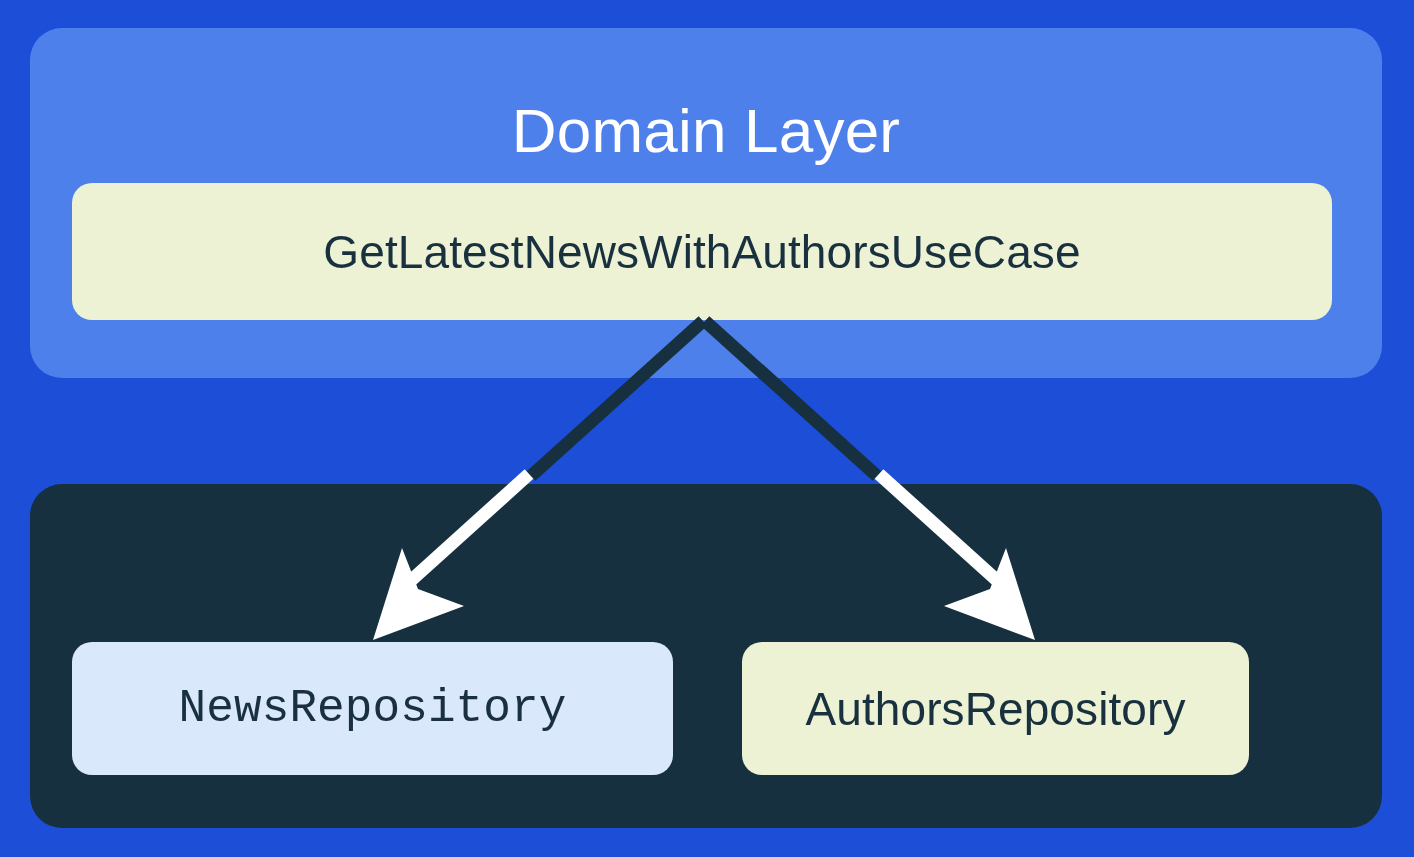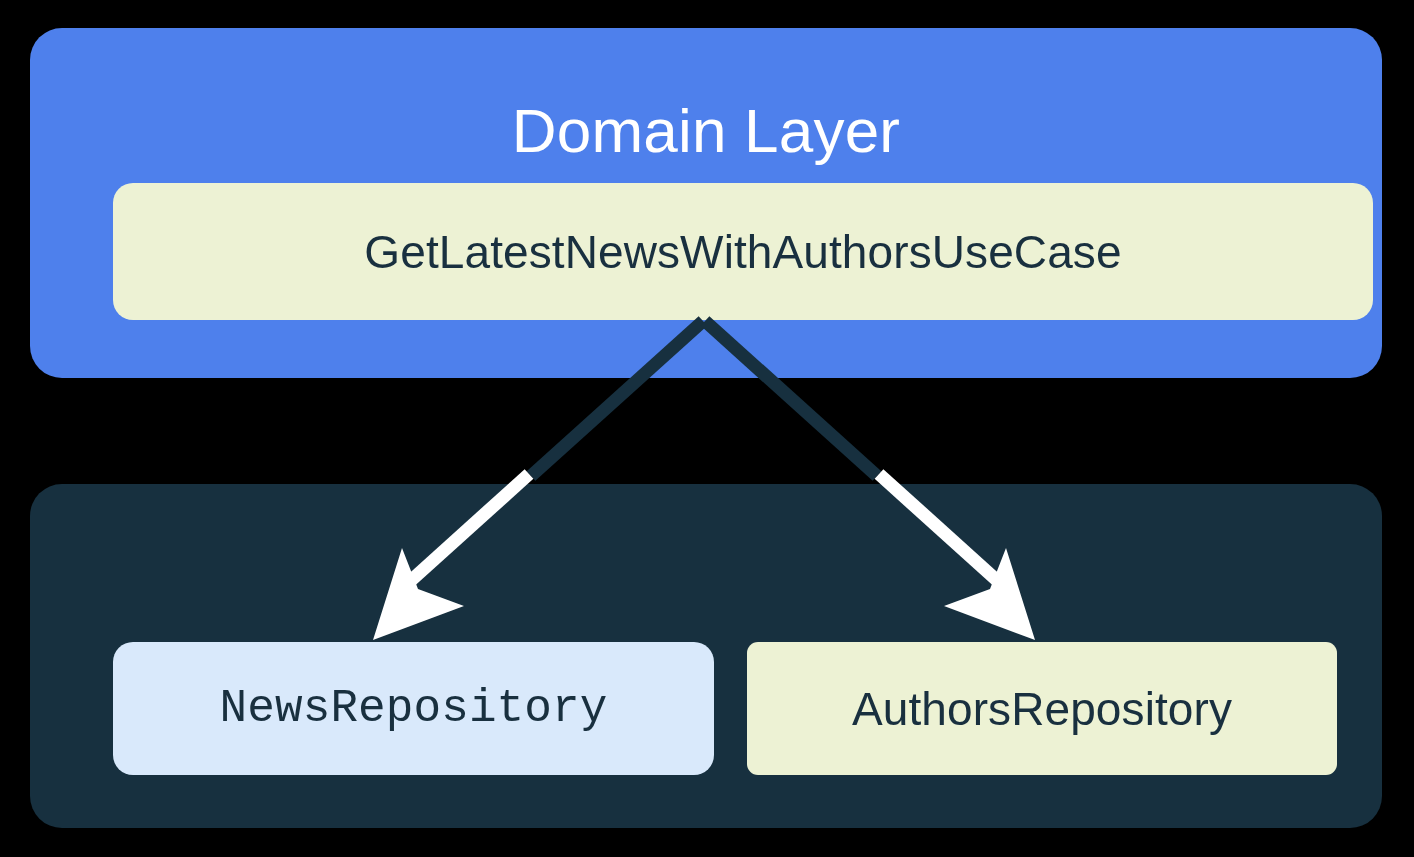--- a/index.html
+++ b/index.html
@@ -10,21 +10,21 @@
   }
   body {
     font-family: "Liberation Sans", sans-serif;
     -webkit-font-smoothing: antialiased;
   }
 
   #diagram-canvas {
     position: relative;
     width: 1414px;
     height: 857px;
-    background: #000000;
+    background: #1d4ed8;
     overflow: hidden;
   }
 
   
   .layer-box {
     position: absolute;
     box-sizing: border-box;
   }
 
   #domain-layer {
@@ -67,47 +67,45 @@
     box-sizing: border-box;
     display: flex;
     align-items: center;
     justify-content: center;
     border-radius: 20px;
     color: #19303f;
     font-size: 46px;
     font-weight: 400;
     letter-spacing: 0.1px;
     white-space: nowrap;
-    margin-left: 41px;
   }
 
   #usecase-box {
     left: 72px;
     top: 183px;
     width: 1260px;
     height: 137px;
     background: #edf2d4;
   }
 
   #news-repository-box {
     left: 72px;
     top: 642px;
     width: 601px;
     height: 133px;
     background: #d9e9fb;
     font-family: Liberation Mono, monospace;
   }
 
   #authors-repository-box {
-    left: 706px;
+    left: 742px;
     top: 642px;
-    width: 590px;
+    width: 507px;
     height: 133px;
     background: #edf2d4;
-    border-radius: 11px;
   }
 
   
   #connector-layer {
     position: absolute;
     left: 0;
     top: 0;
     width: 1414px;
     height: 857px;
     pointer-events: none;

